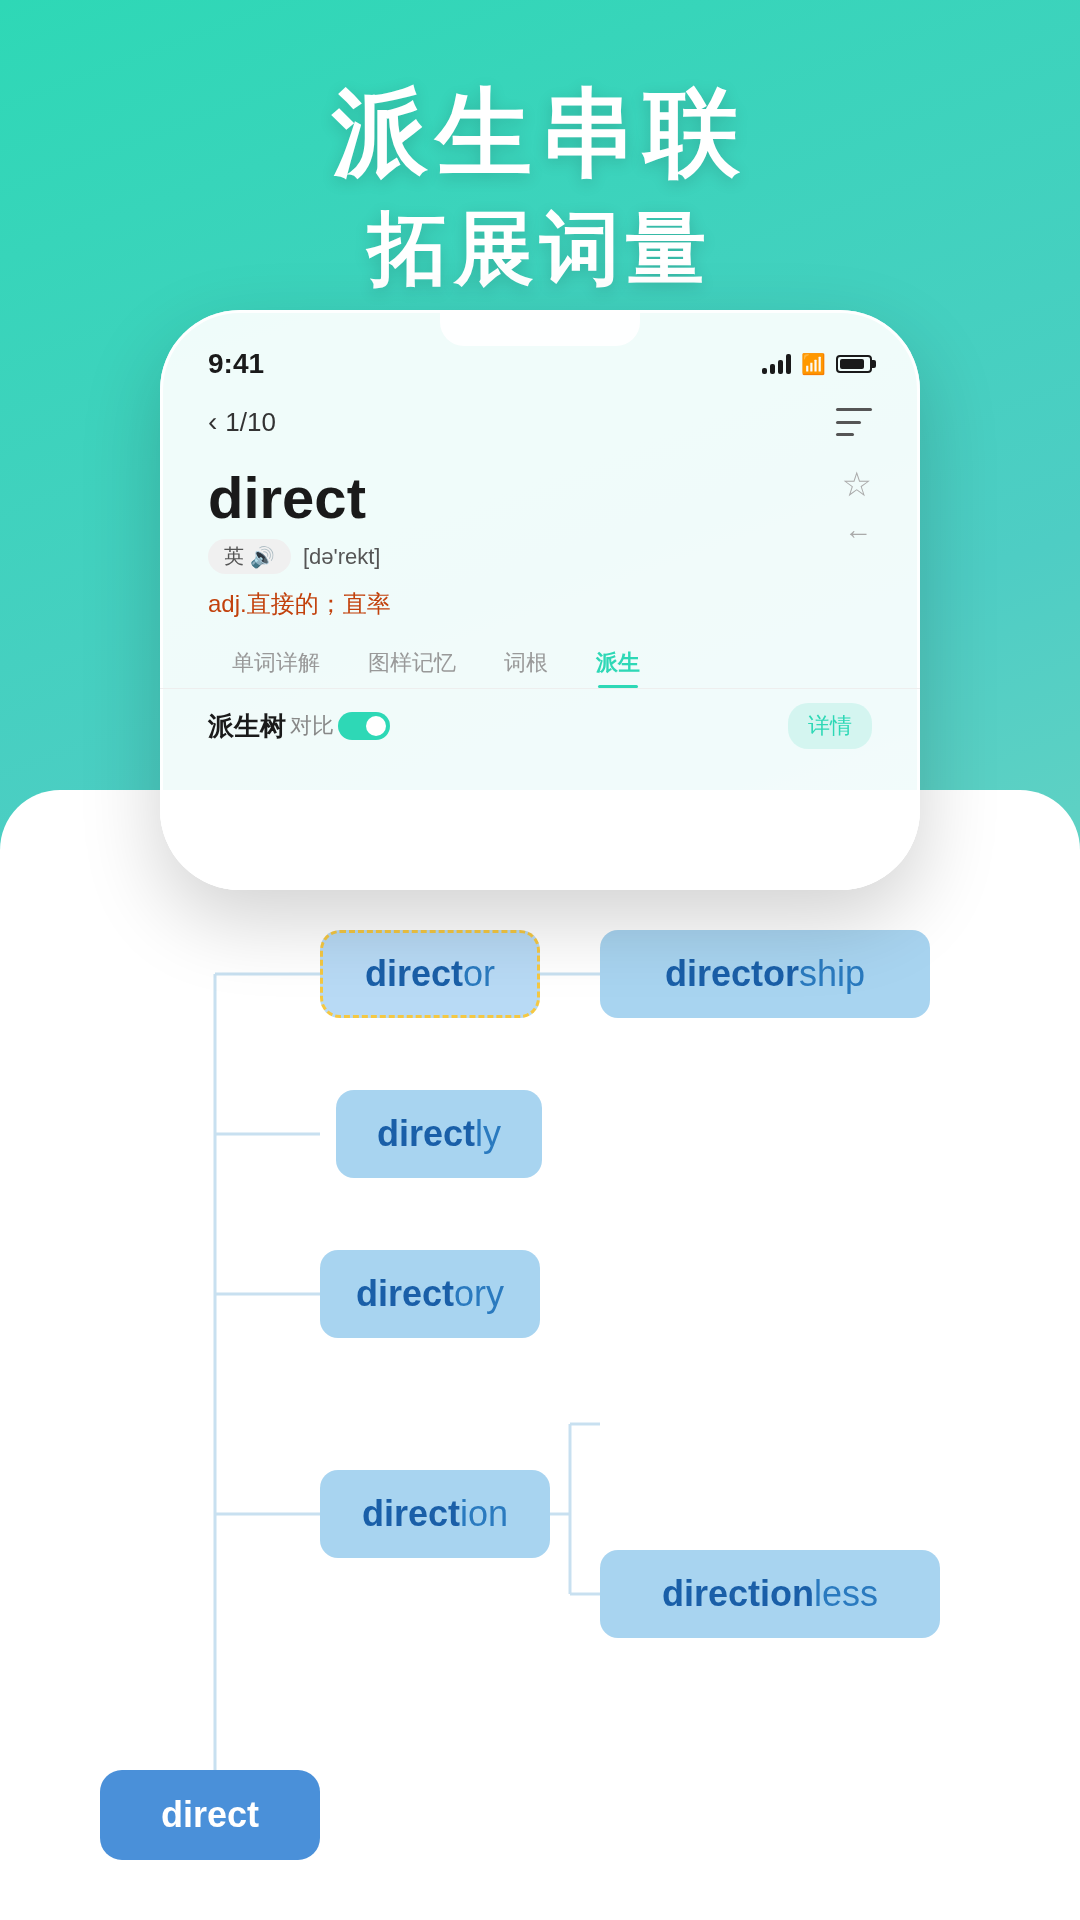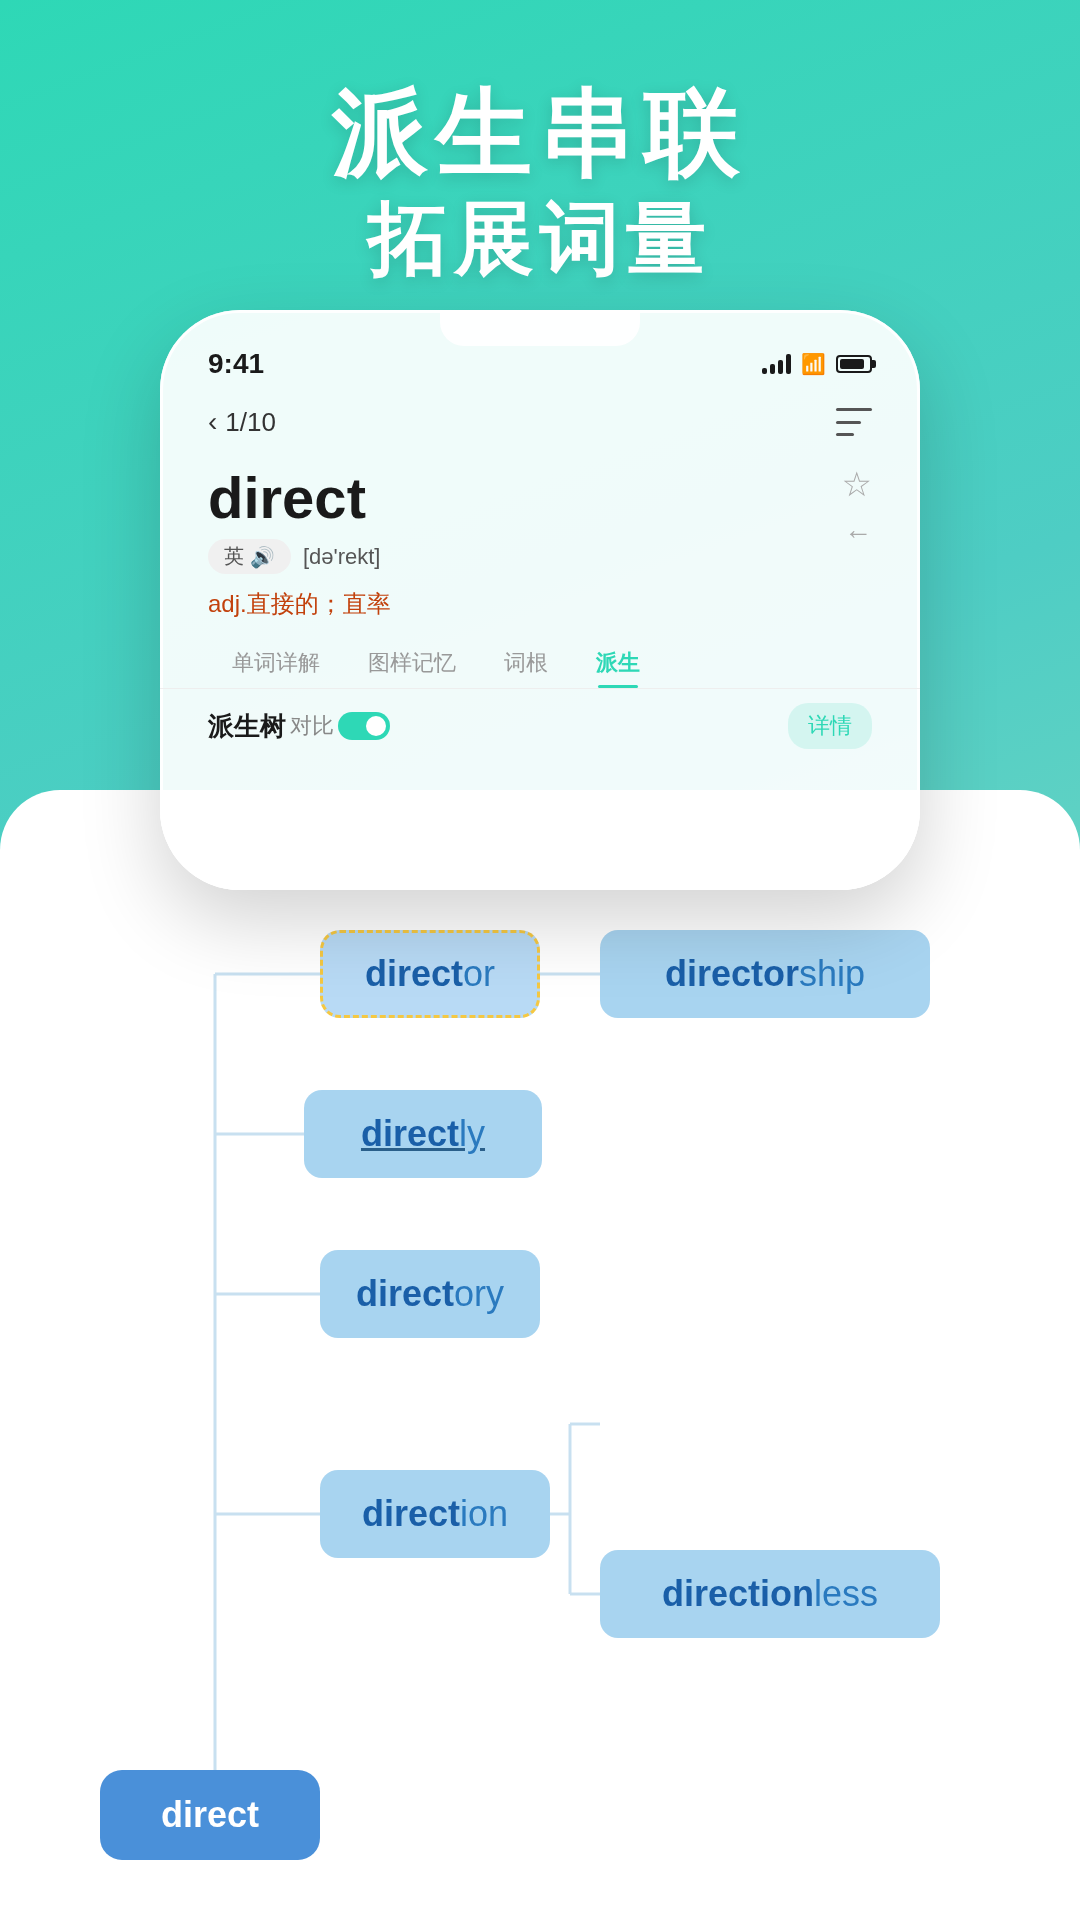--- a/index.html
+++ b/index.html
@@ -24,20 +24,21 @@
       font-size: 96px;
       font-weight: 900;
       letter-spacing: 8px;
       text-shadow: 0 4px 16px rgba(0,0,0,0.15);
       line-height: 1.1;
     }
     .header-line2 {
       font-size: 80px;
       font-weight: 700;
       letter-spacing: 6px;
+      margin-top: 10px;
       text-shadow: 0 4px 16px rgba(0,0,0,0.15);
     }
 
     
     .phone-frame {
       position: absolute;
       top: 310px;
       left: 50%;
       transform: translateX(-50%);
       width: 760px;
@@ -448,21 +449,21 @@
         <span style="font-weight:800; color:#1a5fa8;">direct</span><span style="font-weight:500; color:#2a7abf;text-align:right;">or</span>
       </span>
     </div>
 
     <div class="word-node node-light" style="left:540px; top:80px; width:330px;">
       <span>
         <span style="font-weight:700; color:#1a5fa8;">director</span><span style="font-weight:400; color:#2a7abf;">ship</span>
       </span>
     </div>
 
-    <div class="word-node node-light" style="left:244px; top:240px; width:238px;text-decoration:underline;">
+    <div class="word-node node-light" style="left:276px; top:240px; width:206px;">
       <span>
         <span style="font-weight:700; color:#1a5fa8;">direct</span><span style="font-weight:400; color:#2a7abf;">ly</span>
       </span>
     </div>
 
     <div class="word-node node-light" style="left:260px; top:400px; width:220px;">
       <span>
         <span style="font-weight:700; color:#1a5fa8;">direct</span><span style="font-weight:400; color:#2a7abf;">ory</span>
       </span>
     </div>

